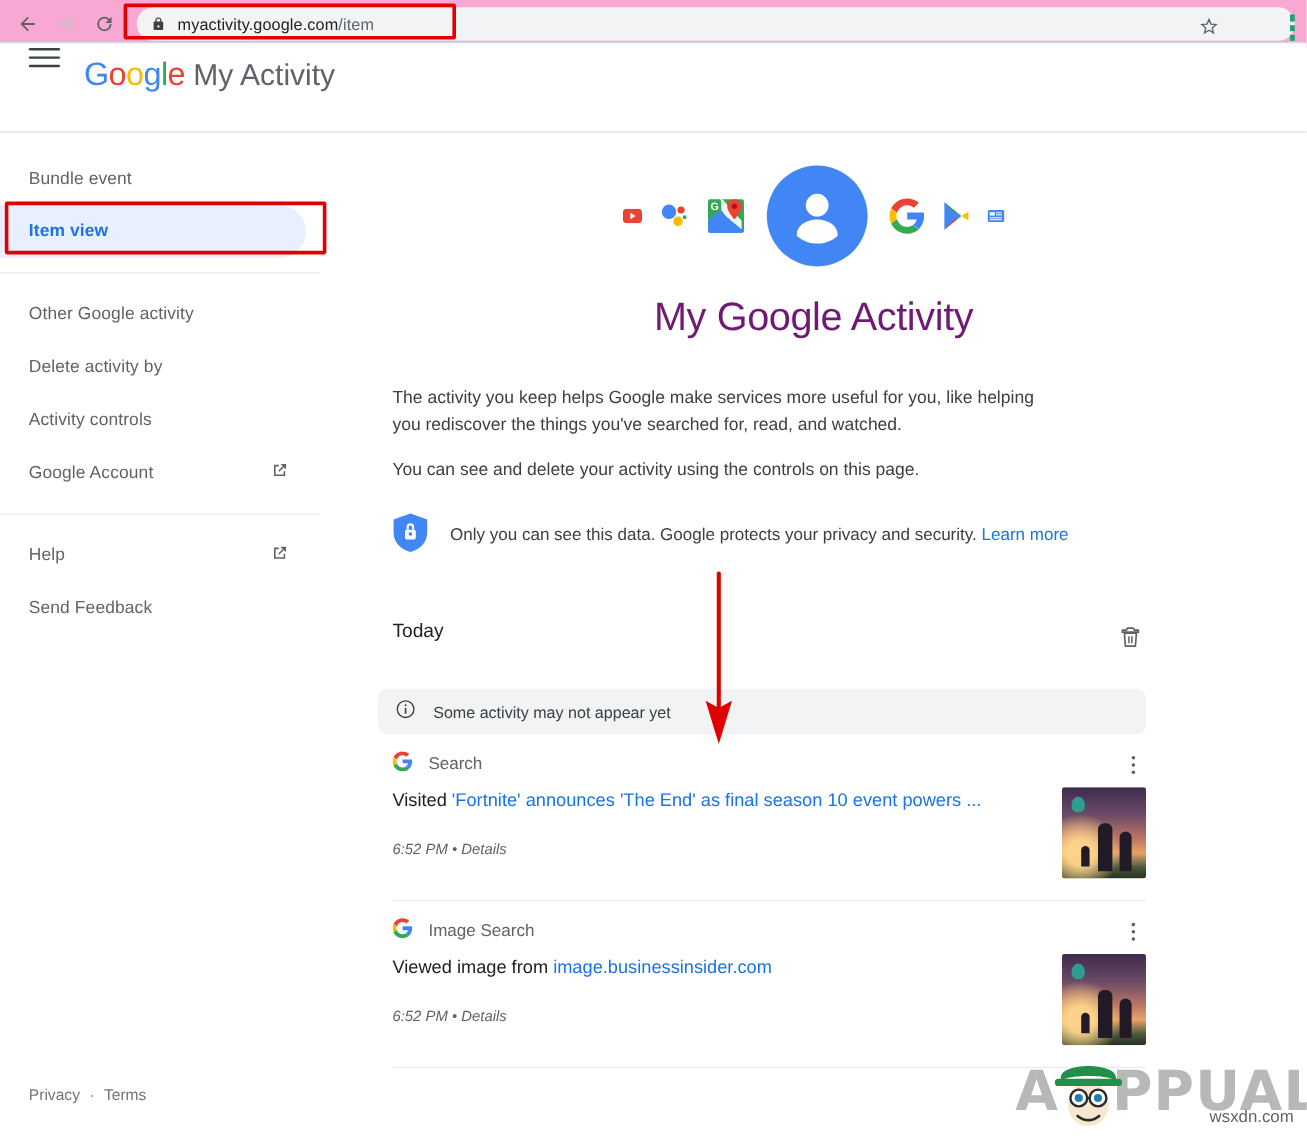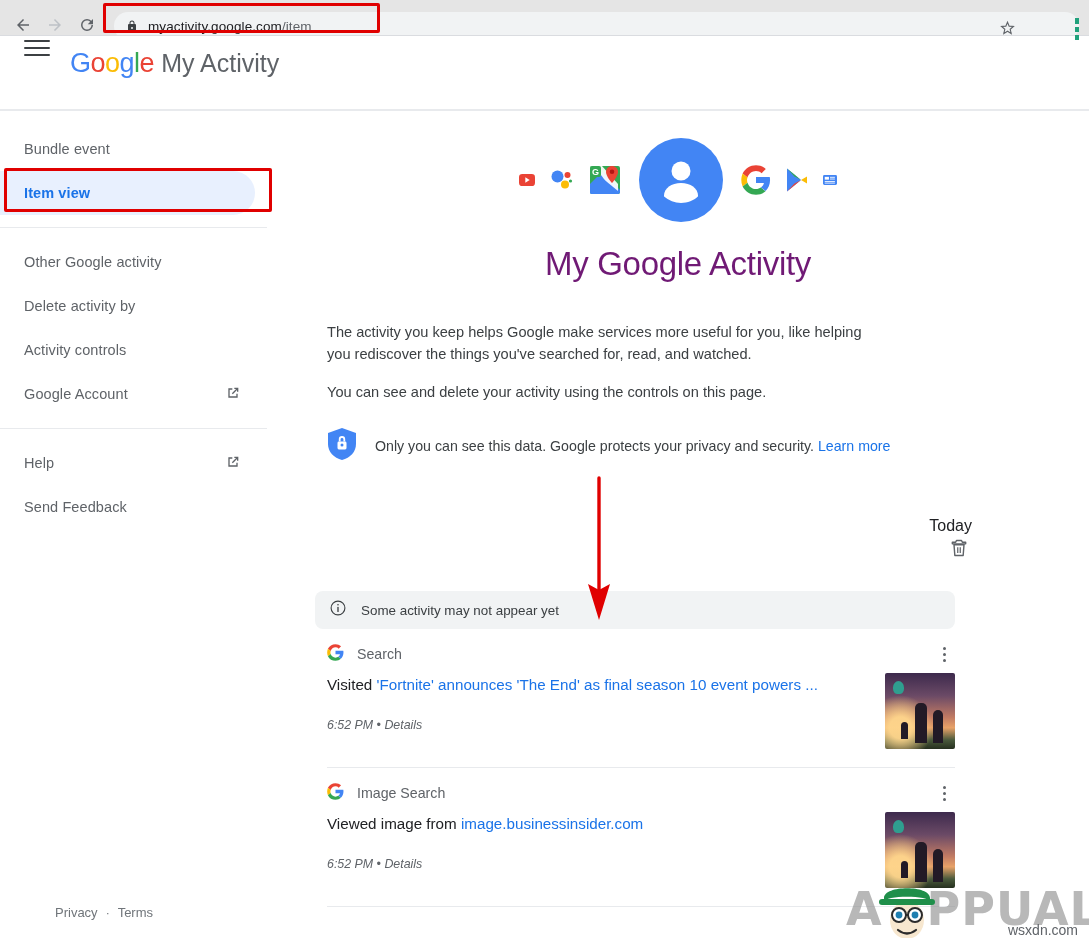--- a/index.html
+++ b/index.html
@@ -9,21 +9,21 @@
     width: 1089px; height: 948px;
     background: #ffffff;
     font-family: "Liberation Sans", "DejaVu Sans", sans-serif;
     overflow: hidden;
   }
   #page { position: relative; width: 1089px; height: 948px; background:#fff; }
 
   
   .browser-bar {
     position: absolute; top: 0; left: 0; width: 1089px; height: 40px;
-    background: #e5e5e5; display: flex; align-items: flex-end;
+    background: #f9a8d4; display: flex; align-items: center;
   }
   .nav-btns { display: flex; align-items: center; gap: 2px; padding-left: 8px; }
   .nav-btn {
     width: 30px; height: 30px; display: flex; align-items: center; justify-content: center;
     border-radius: 50%; cursor: pointer; background: transparent;
   }
   .omnibox-wrap {
     position: relative; margin-left: 12px; flex: 1; height: 28px; margin-right: 10px;
   }
   .omnibox {
@@ -93,21 +93,21 @@
   .side-divider { height:1px; background:#e8eaed; margin: 12px 0 12px 0; width: 267px; }
   .ext-ico { flex: 0 0 auto; }
 
   .anno-item {
     position: absolute; left: 4px; top: 168px; width: 268px; height: 44px;
     border: 3px solid #e00000; border-radius: 2px; pointer-events: none; z-index: 9;
   }
 
   .footer-links {
     position: absolute; left: 24px; top: 905px; font-size: 13px; color: #70757a;
-    display: flex; align-items: center; gap: 8px; margin-left: 31px;
+    display: flex; align-items: center; gap: 8px;
   }
   .footer-links a { color:#70757a; text-decoration:none; cursor:pointer; }
   .footer-dot { font-size: 12px; color:#70757a; }
 
   
   .main {
     position: absolute; top: 111px; left: 267px; width: 822px; height: 837px;
     background: #fff;
   }
   .hero { position: relative; width: 100%; height: 130px; }
@@ -133,22 +133,22 @@
   .privacy-row {
     display: flex; align-items: flex-start; margin: 24px 0 0 60px; width: 600px; text-align: right;
   }
   .privacy-txt {
     font-size: 14.2px; color: #3c4043; margin-left: 18px; line-height: 20px; padding-top: 9px;
   }
   .privacy-txt a { color: #1a73e8; text-decoration: none; cursor: pointer; }
 
   
   .today-row {
-    display: flex; align-items: flex-end; justify-content: space-between;
-    margin: 52px 0 0 77px; width: 628px; flex-direction: column;
+    display: flex; align-items: flex-start; justify-content: space-between;
+    margin: 52px 0 0 60px; width: 628px;
   }
   .today-label { font-size: 16px; color: #202124; }
   .trash-btn { width: 26px; height: 26px; cursor: pointer; display:flex; align-items:center; justify-content:center; }
 
   
   .info-banner {
     margin: 30px 0 0 48px; width: 640px; height: 38px; background: #f1f3f4;
     border-radius: 8px; display: flex; align-items: center; padding-left: 14px;
   }
   .info-txt { font-size: 13.4px; color: #3c4043; margin-left: 14px; }

